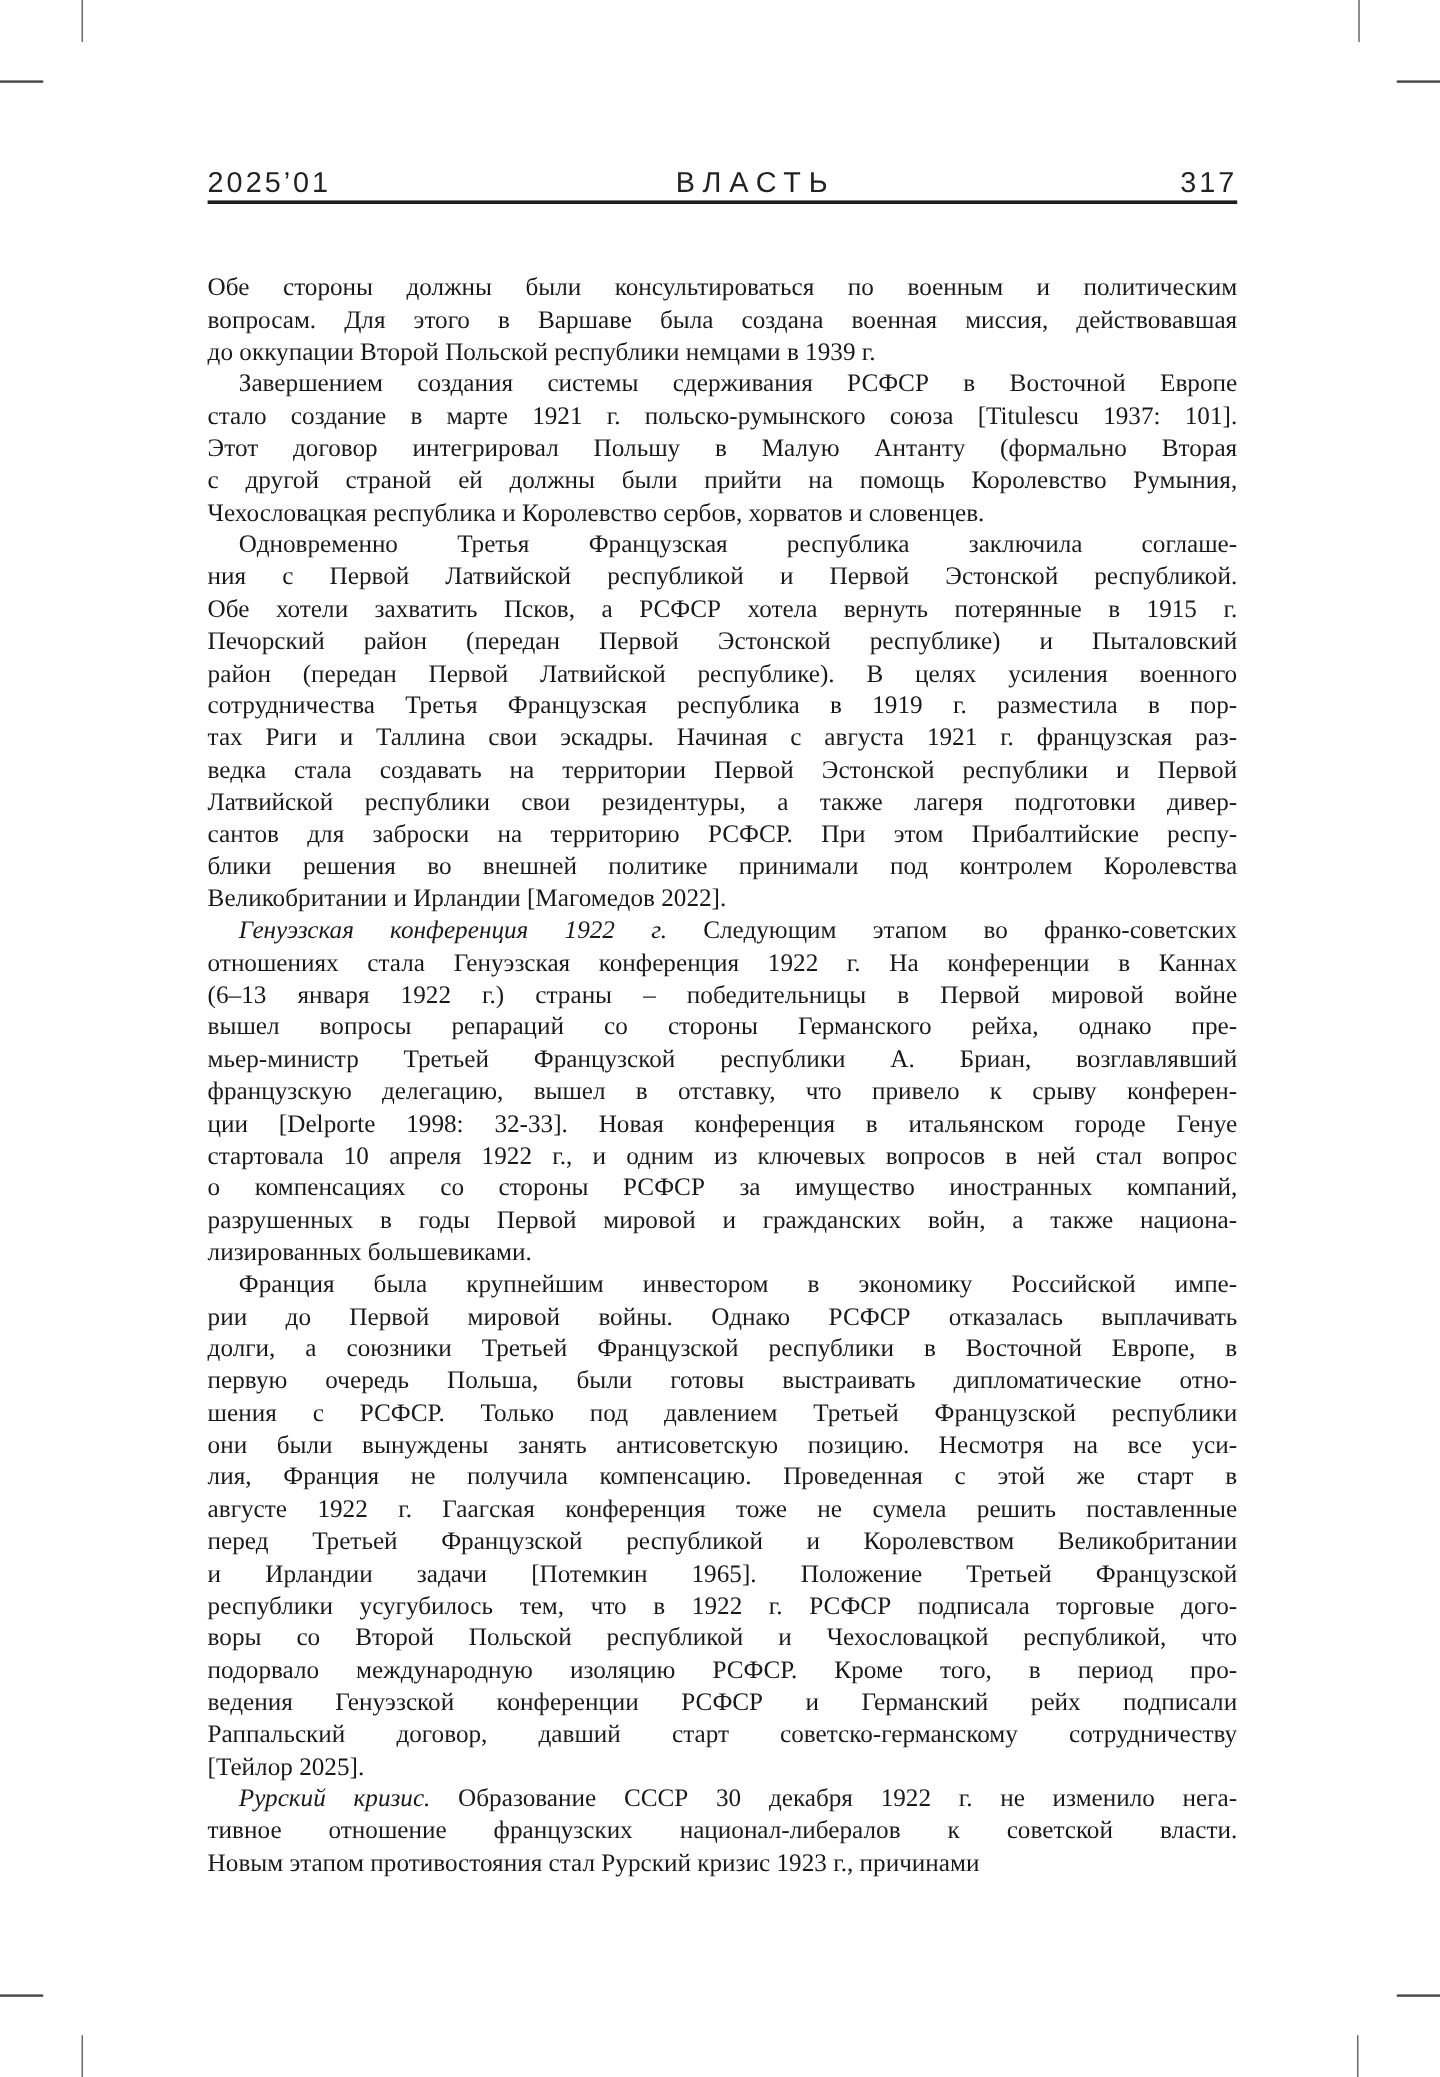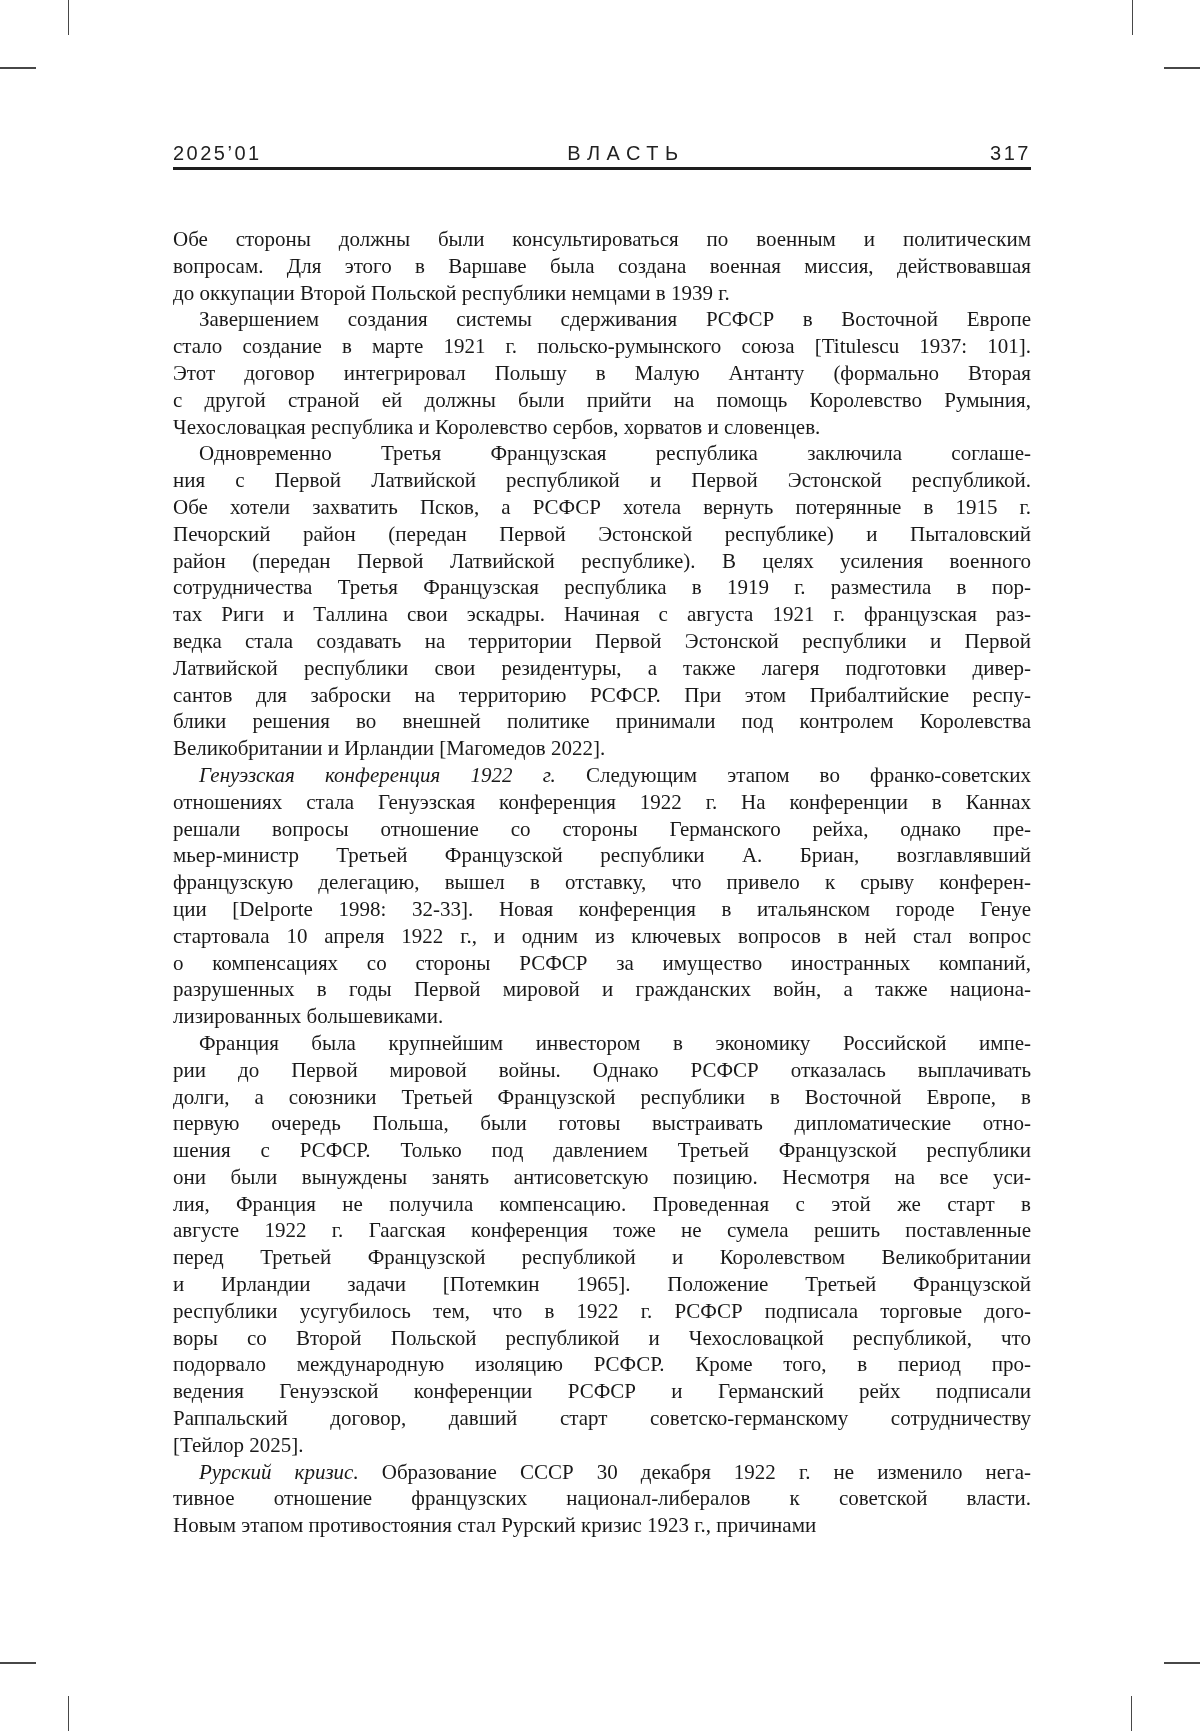--- a/index.html
+++ b/index.html
@@ -16,21 +16,21 @@
   .m-tr-h{left:1164px;top:67px;}
   .m-bl-h{left:0;top:1662px;}
   .m-bl-v{left:67.5px;top:1696px;}
   .m-br-h{left:1164px;top:1662px;}
   .m-br-v{left:1130.5px;top:1696px;}
 
   
   .running-head{
     position:absolute;left:173px;top:142px;width:858px;
     display:flex;justify-content:space-between;align-items:baseline;
-    font-family:"Liberation Sans",sans-serif;font-size:20px;line-height:22px;color:#222;gap:29px;
+    font-family:"Liberation Sans",sans-serif;font-size:24px;line-height:22px;color:#222;gap:29px;
   }
   .running-head .issue{letter-spacing:2.5px;}
   .running-head .jtitle{letter-spacing:6.5px;}
   .running-head .pagenum{letter-spacing:2.5px;}
   .head-rule{position:absolute;left:173px;top:167px;width:858px;height:3px;background:#1e1e1e;}
 
   
   .article{
     position:absolute;left:173px;top:190px;width:858px;
     font-size:21px;color:#191919;margin-top:36px;
@@ -83,21 +83,22 @@
       <div class="line">район (передан Первой Латвийской республике). В целях усиления военного</div>
       <div class="line">сотрудничества Третья Французская республика в 1919 г. разместила в пор-</div>
       <div class="line">тах Риги и Таллина свои эскадры. Начиная с августа 1921 г. французская раз-</div>
       <div class="line">ведка стала создавать на территории Первой Эстонской республики и Первой</div>
       <div class="line">Латвийской республики свои резидентуры, а также лагеря подготовки дивер-</div>
       <div class="line">сантов для заброски на территорию РСФСР. При этом Прибалтийские респу-</div>
       <div class="line">блики решения во внешней политике принимали под контролем Королевства</div>
       <div class="line last">Великобритании и Ирландии [Магомедов 2022].</div>
       <div class="line indent"><i>Генуэзская конференция 1922 г.</i> Следующим этапом во франко-советских</div>
       <div class="line">отношениях стала Генуэзская конференция 1922 г. На конференции в Каннах</div>
-      <div class="line">решали вопросы отношение со стороны Германского рейха, однако пре-</div>
+      <div class="line">(6–13 января 1922 г.) страны – победительницы в Первой мировой войне</div>
+      <div class="line">вышел вопросы репараций со стороны Германского рейха, однако пре-</div>
       <div class="line">мьер-министр Третьей Французской республики А. Бриан, возглавлявший</div>
       <div class="line">французскую делегацию, вышел в отставку, что привело к срыву конферен-</div>
       <div class="line">ции [Delporte 1998: 32-33]. Новая конференция в итальянском городе Генуе</div>
       <div class="line">стартовала 10 апреля 1922 г., и одним из ключевых вопросов в ней стал вопрос</div>
       <div class="line">о компенсациях со стороны РСФСР за имущество иностранных компаний,</div>
       <div class="line">разрушенных в годы Первой мировой и гражданских войн, а также национа-</div>
       <div class="line last">лизированных большевиками.</div>
       <div class="line indent">Франция была крупнейшим инвестором в экономику Российской импе-</div>
       <div class="line">рии до Первой мировой войны. Однако РСФСР отказалась выплачивать</div>
       <div class="line">долги, а союзники Третьей Французской республики в Восточной Европе, в</div>

